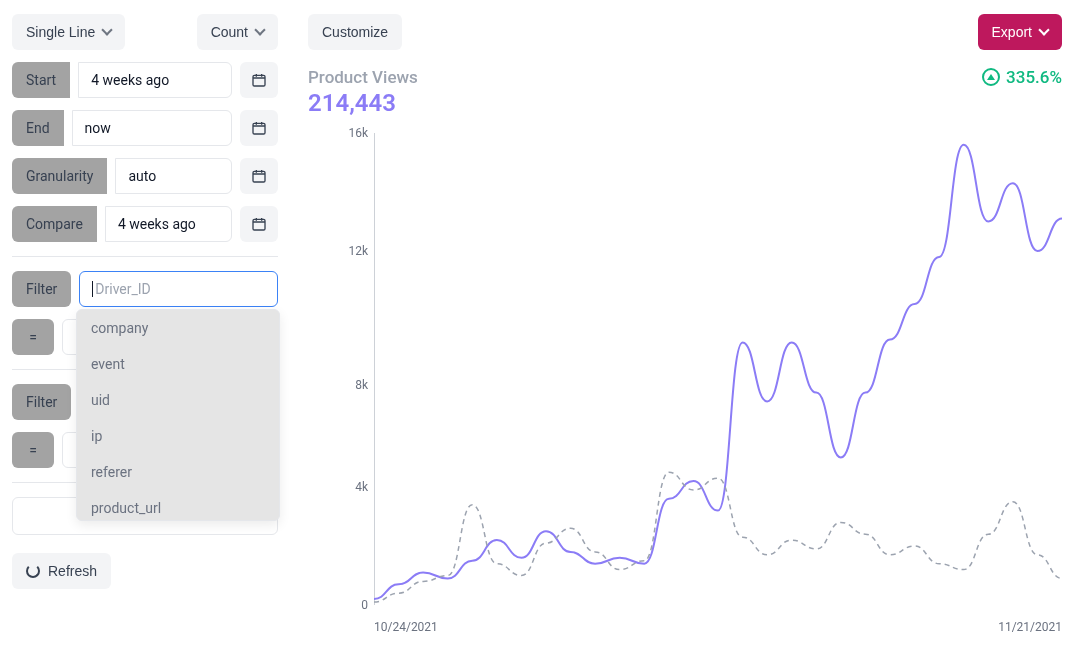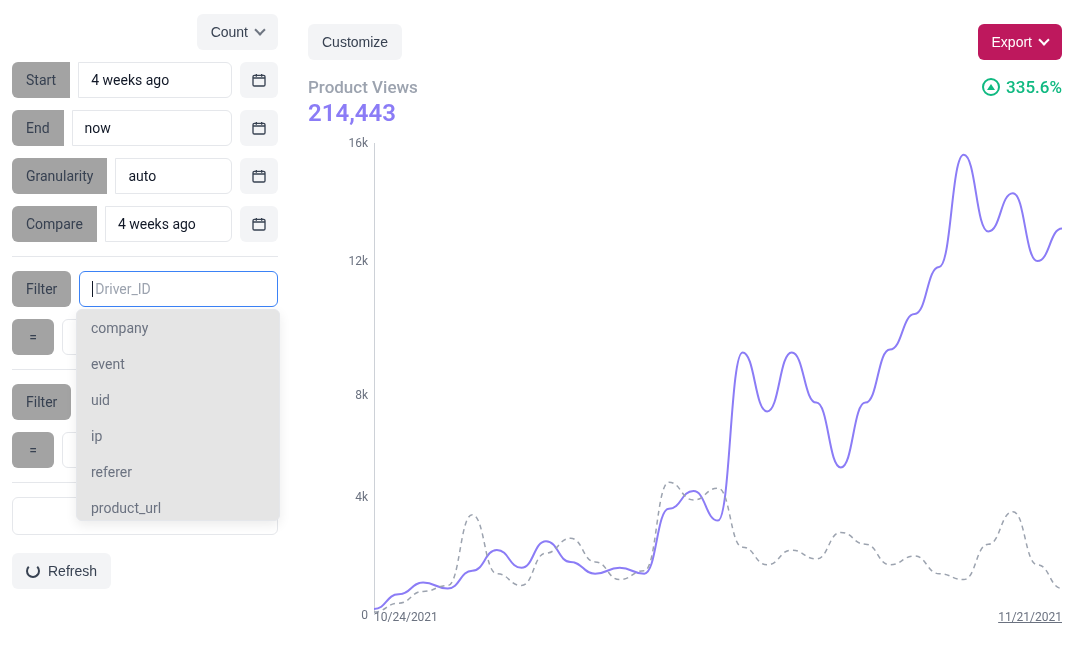--- a/index.html
+++ b/index.html
@@ -15,21 +15,21 @@
 .container { display: flex; width: 100%; height: 100%; }
 .sidebar {
   width: 290px;
   padding: 14px 12px;
   display: flex;
   flex-direction: column;
   gap: 12px;
 }
 .main {
   flex: 1;
-  padding: 24px 18px;
+  padding: 14px 18px;
   display: flex;
   flex-direction: column;
 }
 .row { display: flex; gap: 8px; align-items: stretch; }
 .btn {
   background: #f3f4f6;
   border: none;
   border-radius: 6px;
   padding: 10px 14px;
   font-size: 14px;
@@ -196,20 +196,24 @@
   font-weight: 600;
   line-height: 1;
 }
 </style>
 </head>
 <body>
 
 <div class="container">
   <div class="sidebar">
     <div class="row">
+      <button class="btn">
+        <span>Single Line</span>
+        <span class="chev"></span>
+      </button>
       <div style="flex:1"></div>
       <button class="btn">
         <span>Count</span>
         <span class="chev"></span>
       </button>
     </div>
 
     <div class="row">
       <div class="label-box">Start</div>
       <div class="input-box">
@@ -347,17 +351,17 @@
           <div class="y-tick" style="top: 118px;">12k</div>
           <div class="y-tick" style="top: 0px;">16k</div>
         </div>
       <svg class="chart-svg" id="chart-svg" preserveAspectRatio="none" width="688" height="472" viewBox="0 0 688 472">
           <path d="M0 0 L0 472" stroke="#9ca3af" stroke-width="1"></path>
           <path d="M0 466.1 C 12.285714285714285 466.1, 12.285714285714285 451.35, 24.57142857142857 451.35 C 36.857142857142854 451.35, 36.857142857142854 439.55, 49.14285714285714 439.55 C 61.42857142857142 439.55, 61.42857142857142 445.45, 73.71428571428571 445.45 C 86 445.45, 86 427.75, 98.28571428571428 427.75 C 110.57142857142857 427.75, 110.57142857142857 407.1, 122.85714285714286 407.1 C 135.14285714285714 407.1, 135.14285714285714 424.8, 147.42857142857142 424.8 C 159.71428571428572 424.8, 159.71428571428572 398.25, 172 398.25 C 184.28571428571428 398.25, 184.28571428571428 418.9, 196.57142857142856 418.9 C 208.85714285714286 418.9, 208.85714285714286 430.7, 221.14285714285717 430.7 C 233.42857142857144 430.7, 233.42857142857144 424.8, 245.71428571428572 424.8 C 258 424.8, 258 430.7, 270.2857142857143 430.7 C 282.57142857142856 430.7, 282.57142857142856 365.8, 294.85714285714283 365.8 C 307.1428571428571 365.8, 307.1428571428571 348.1, 319.42857142857144 348.1 C 331.7142857142857 348.1, 331.7142857142857 377.6, 344 377.6 C 356.2857142857143 377.6, 356.2857142857143 209.45, 368.57142857142856 209.45 C 380.85714285714283 209.45, 380.85714285714283 268.45, 393.1428571428571 268.45 C 405.4285714285714 268.45, 405.4285714285714 209.45, 417.71428571428567 209.45 C 430 209.45, 430 259.6, 442.28571428571433 259.6 C 454.5714285714286 259.6, 454.5714285714286 324.5, 466.8571428571429 324.5 C 479.14285714285717 324.5, 479.14285714285717 259.6, 491.42857142857144 259.6 C 503.7142857142857 259.6, 503.7142857142857 206.5, 516 206.5 C 528.2857142857142 206.5, 528.2857142857142 171.10000000000002, 540.5714285714286 171.10000000000002 C 552.8571428571429 171.10000000000002, 552.8571428571429 123.89999999999998, 565.1428571428571 123.89999999999998 C 577.4285714285713 123.89999999999998, 577.4285714285713 11.800000000000011, 589.7142857142857 11.800000000000011 C 602 11.800000000000011, 602 88.5, 614.2857142857143 88.5 C 626.5714285714287 88.5, 626.5714285714287 50.14999999999998, 638.8571428571429 50.14999999999998 C 651.1428571428571 50.14999999999998, 651.1428571428571 118, 663.4285714285714 118 C 675.7142857142858 118, 675.7142857142858 85.55000000000001, 688 85.55000000000001" fill="none" stroke="#8b7cf6" stroke-width="2"></path>
           <path d="M0 469.05 C 12.285714285714285 469.05, 12.285714285714285 460.2, 24.57142857142857 460.2 C 36.857142857142854 460.2, 36.857142857142854 448.4, 49.14285714285714 448.4 C 61.42857142857142 448.4, 61.42857142857142 442.5, 73.71428571428571 442.5 C 86 442.5, 86 371.7, 98.28571428571428 371.7 C 110.57142857142857 371.7, 110.57142857142857 430.7, 122.85714285714286 430.7 C 135.14285714285714 430.7, 135.14285714285714 442.5, 147.42857142857142 442.5 C 159.71428571428572 442.5, 159.71428571428572 410.05, 172 410.05 C 184.28571428571428 410.05, 184.28571428571428 395.3, 196.57142857142856 395.3 C 208.85714285714286 395.3, 208.85714285714286 418.9, 221.14285714285717 418.9 C 233.42857142857144 418.9, 233.42857142857144 436.6, 245.71428571428572 436.6 C 258 436.6, 258 427.75, 270.2857142857143 427.75 C 282.57142857142856 427.75, 282.57142857142856 339.25, 294.85714285714283 339.25 C 307.1428571428571 339.25, 307.1428571428571 356.95, 319.42857142857144 356.95 C 331.7142857142857 356.95, 331.7142857142857 345.15, 344 345.15 C 356.2857142857143 345.15, 356.2857142857143 404.15, 368.57142857142856 404.15 C 380.85714285714283 404.15, 380.85714285714283 421.85, 393.1428571428571 421.85 C 405.4285714285714 421.85, 405.4285714285714 407.1, 417.71428571428567 407.1 C 430 407.1, 430 415.95, 442.28571428571433 415.95 C 454.5714285714286 415.95, 454.5714285714286 389.4, 466.8571428571429 389.4 C 479.14285714285717 389.4, 479.14285714285717 401.2, 491.42857142857144 401.2 C 503.7142857142857 401.2, 503.7142857142857 421.85, 516 421.85 C 528.2857142857142 421.85, 528.2857142857142 413, 540.5714285714286 413 C 552.8571428571429 413, 552.8571428571429 430.7, 565.1428571428571 430.7 C 577.4285714285713 430.7, 577.4285714285713 436.6, 589.7142857142857 436.6 C 602 436.6, 602 401.2, 614.2857142857143 401.2 C 626.5714285714287 401.2, 626.5714285714287 368.75, 638.8571428571429 368.75 C 651.1428571428571 368.75, 651.1428571428571 421.85, 663.4285714285714 421.85 C 675.7142857142858 421.85, 675.7142857142858 445.45, 688 445.45" fill="none" stroke="#9ca3af" stroke-width="1.5" stroke-dasharray="5 4"></path>
         </svg>
       <div id="x-ticks">
           <div class="x-tick" style="left: 66px;">10/24/2021</div>
-          <div class="x-tick" style="right: 0px; text-decoration: underline;">11/21/2021</div>
+          <div class="x-tick" style="right: 0px;">11/21/2021</div>
         </div>
     </div>
   </div>
 </div>
 
 </body></html>

